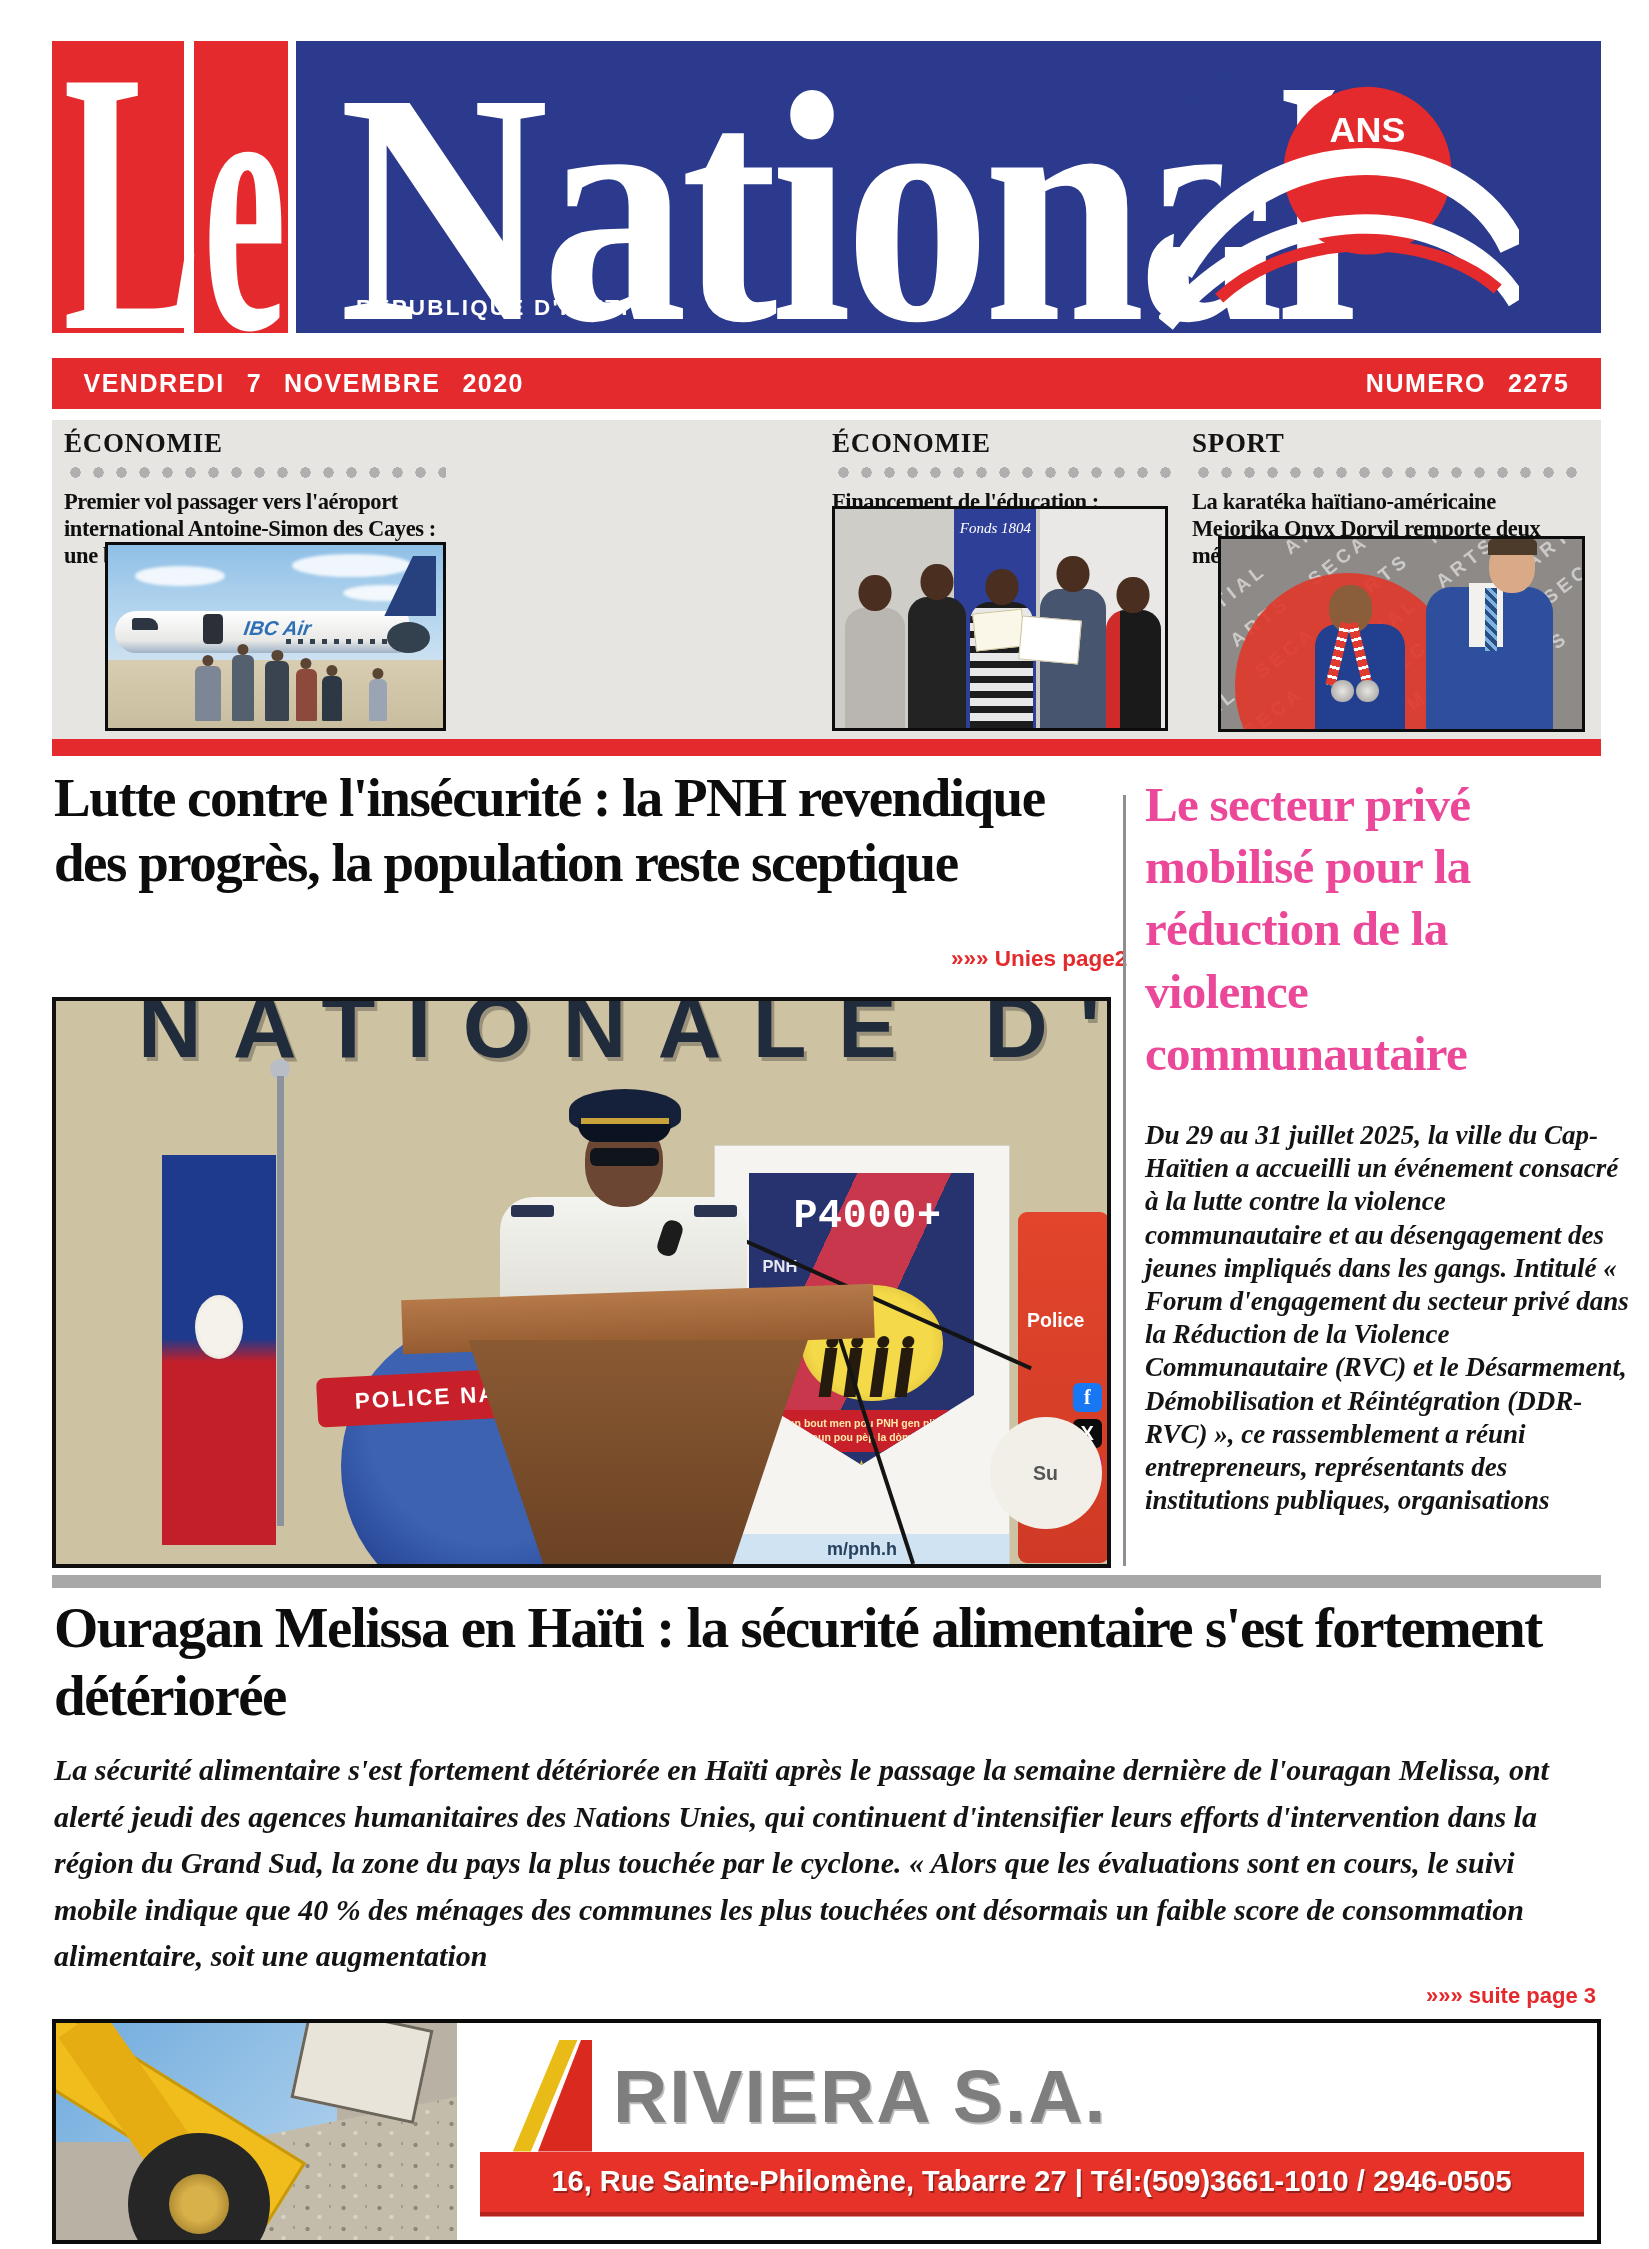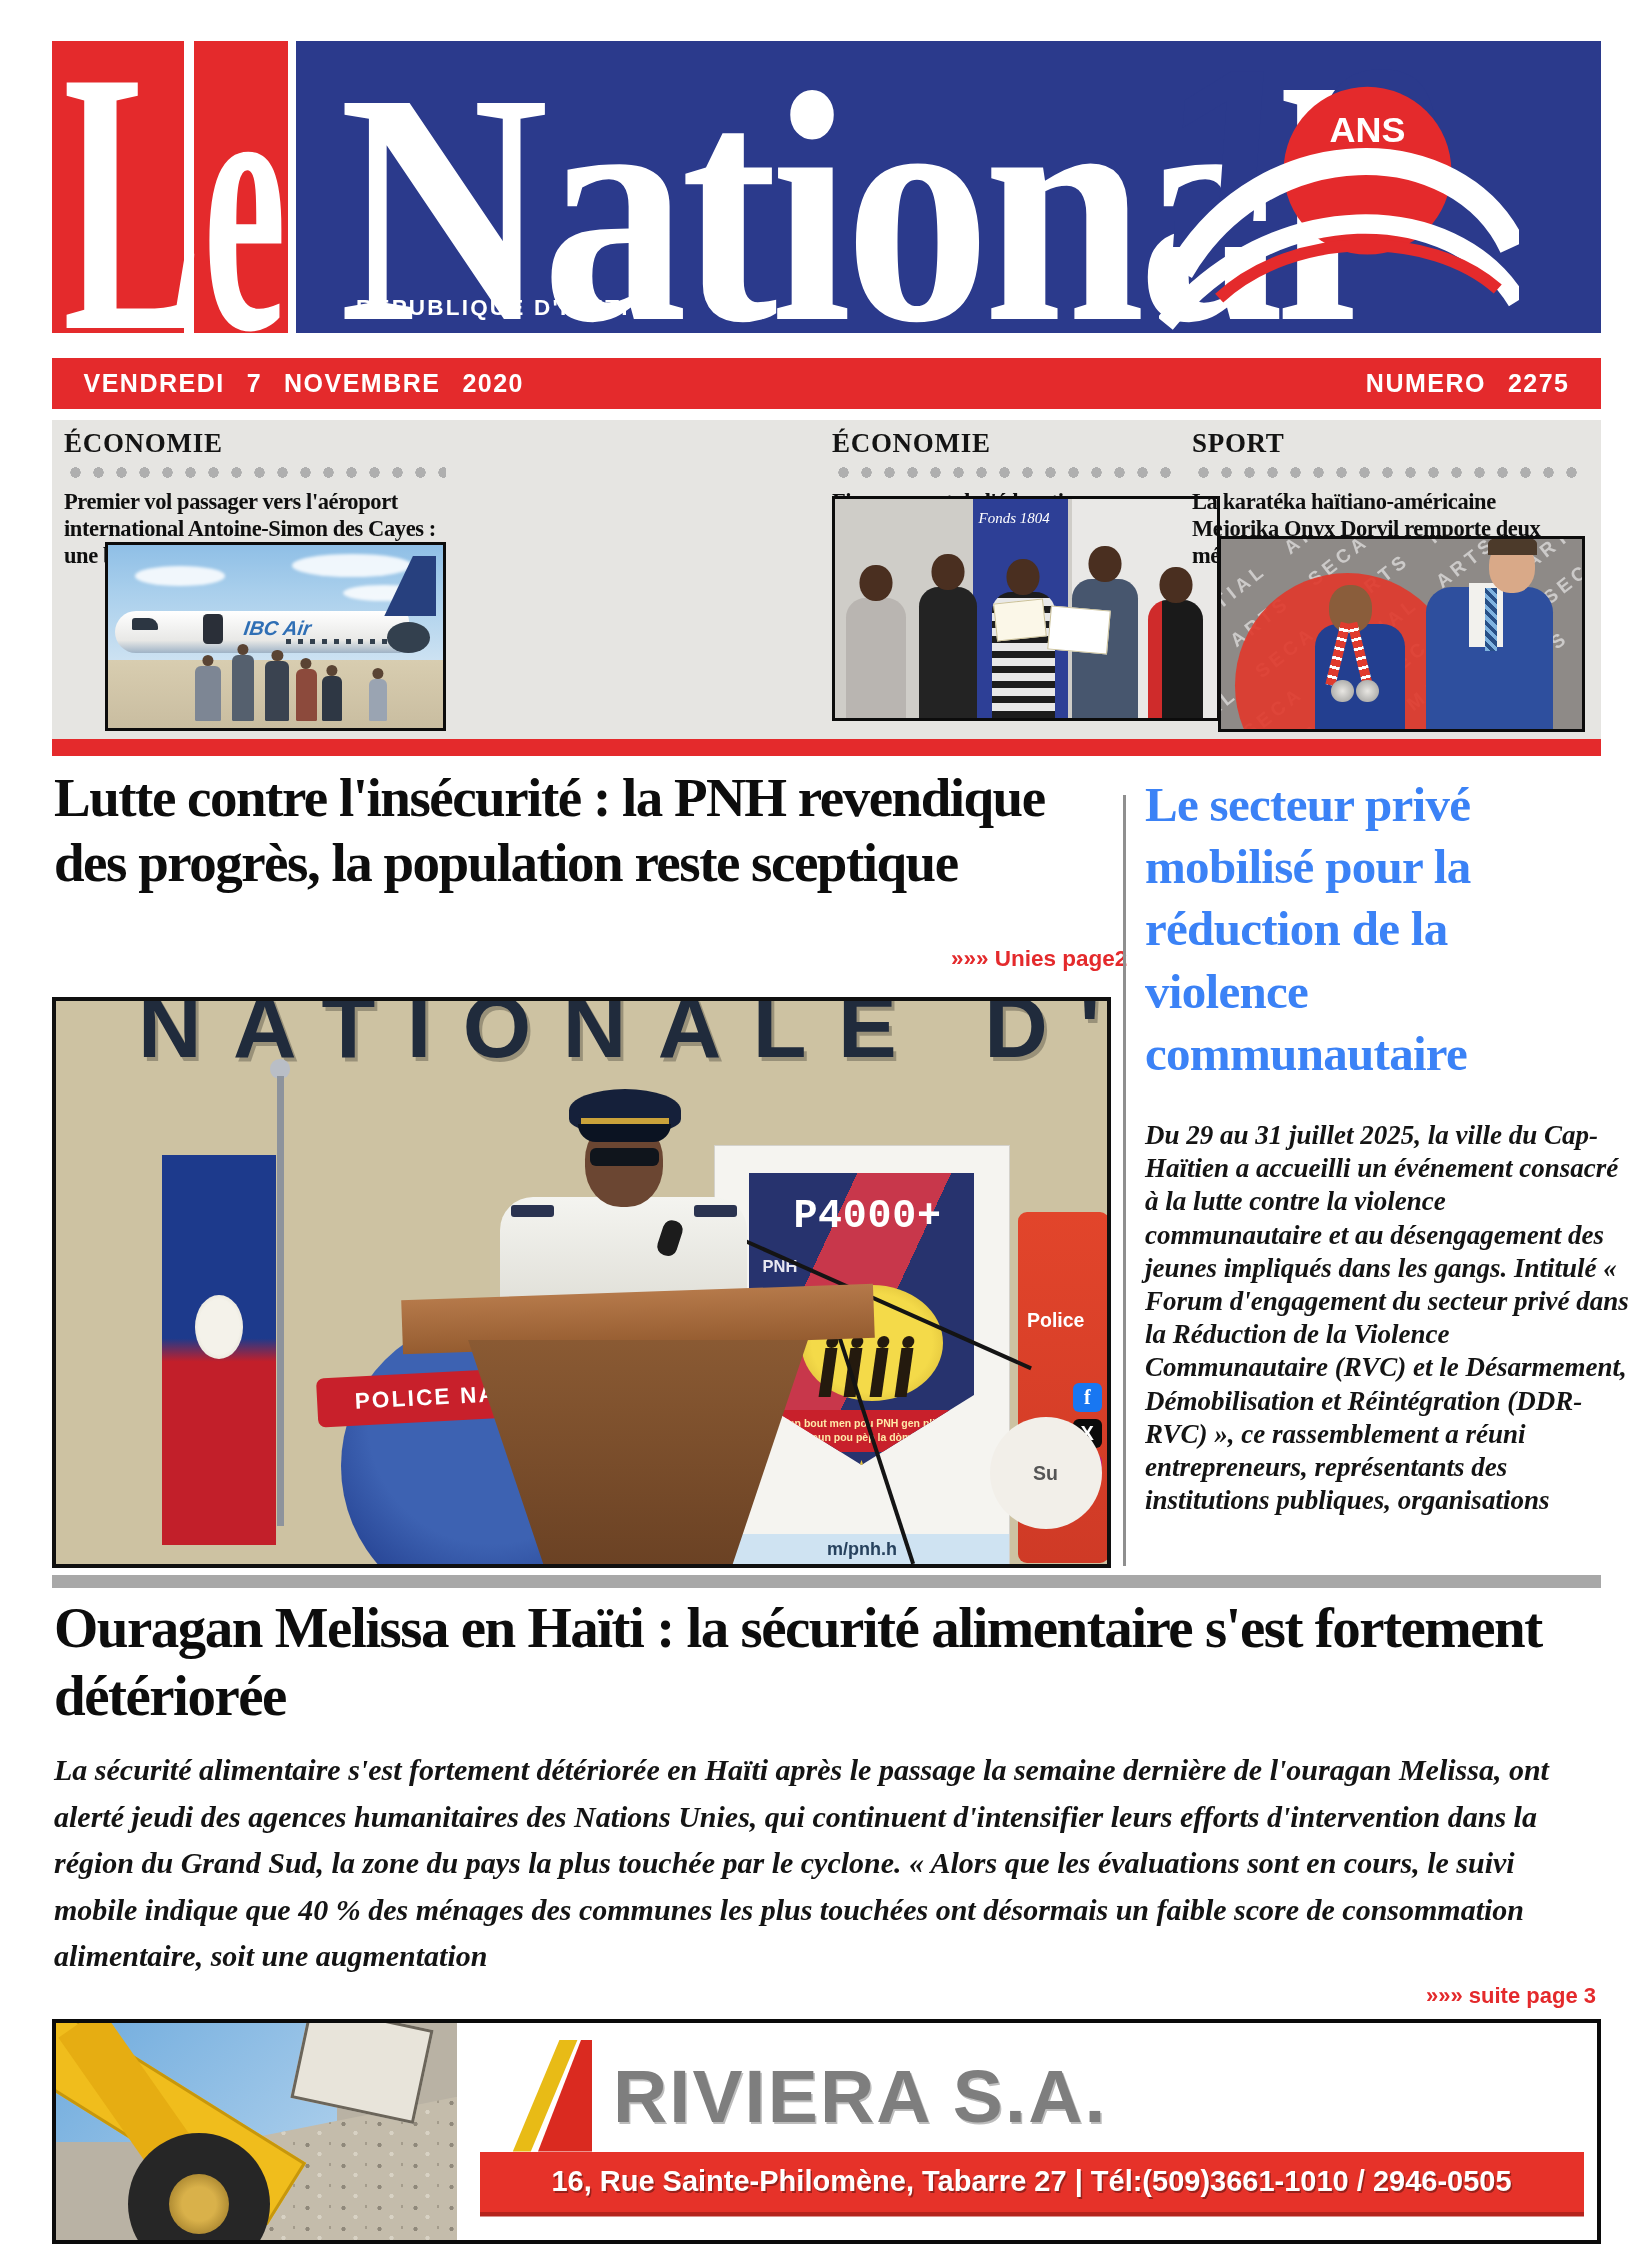--- a/index.html
+++ b/index.html
@@ -167,21 +167,21 @@
        border-radius:0 0 45px 45px;}
   .cap-band{position:absolute;left:525px;top:117px;width:88px;height:6px;background:#caa23a;}
   .mic-boom{position:absolute;left:660px;top:225px;width:345px;height:3.7px;background:#141414;transform:rotate(24deg);
        transform-origin:left center;}
   .mic-head{position:absolute;left:604px;top:219px;width:19.5px;height:36px;background:#1c1c1c;border-radius:9px;
        transform:rotate(18deg);}
   .mic-stand2{position:absolute;left:817px;top:322px;width:3.7px;height:247px;background:#141414;transform:rotate(-18deg);}
 
   
   .sec-head{position:absolute;left:1145px;top:774px;width:472px;font-size:49px;line-height:1.27;
-       font-weight:bold;color:#3b82f6;letter-spacing:-0.7px;}
+       font-weight:bold;color:#ec4899;letter-spacing:-0.7px;}
   .sec-body{position:absolute;left:1145px;top:1119px;width:484px;font-size:27px;line-height:1.23;
        font-weight:bold;font-style:italic;color:#141414;}
 
   .gray-rule{position:absolute;left:52px;top:1575px;width:1549px;height:12.7px;background:#a8a8a8;}
 
   
   .hur-head{position:absolute;left:54px;top:1594px;width:1552px;font-size:57px;line-height:1.2;
        font-weight:bold;color:#0d0d0d;letter-spacing:-1.5px;}
   .hur-body{position:absolute;left:54px;top:1747px;width:1546px;font-size:30px;line-height:1.55;
        font-weight:bold;font-style:italic;color:#141414;}
@@ -277,21 +277,21 @@
       <div class="pax" style="left:64%;width:19.5px;height:45px;background:#2e3744;"></div>
       <div class="pax" style="left:78%;width:18px;height:42px;background:#9aa4b2;"></div>
     </div>
   </div>
 
 
   <div class="col" style="left:832px;width:341px;">
     <div class="kicker">ÉCONOMIE</div>
     <div class="dots"></div>
     <div class="col-head">Financement de l'éducation : regards croisés sur le Fonds 1804 ?</div>
-    <div class="photo" style="left:0;top:76px;width:388px;height:225px;">
+    <div class="photo" style="left:0;top:86px;width:336px;height:225px;">
       <div class="fonds-bg"></div>
       <div class="fonds-banner">
         <span class="fonds-title">Fonds 1804</span>
       </div>
       <div class="person" style="left:3%;width:60px;height:120px;background:#b9b5b1;"></div>
       <div class="person" style="left:22%;width:58px;height:131px;background:#232323;"></div>
       <div class="person" style="left:41%;width:63px;height:126px;background:repeating-linear-gradient(0deg,#1d1d1d 0 7.5px,#e8e8e8 7.5px 15px);"></div>
       <div class="person" style="left:62%;width:66px;height:139px;background:#47566e;"></div>
       <div class="person" style="left:82%;width:55px;height:118px;background:linear-gradient(90deg,#cf2b2b 0 26%,#1a1a1a 26%);"></div>
       <div class="cert" style="left:42%;bottom:36%;width:48px;height:36px;"></div>

